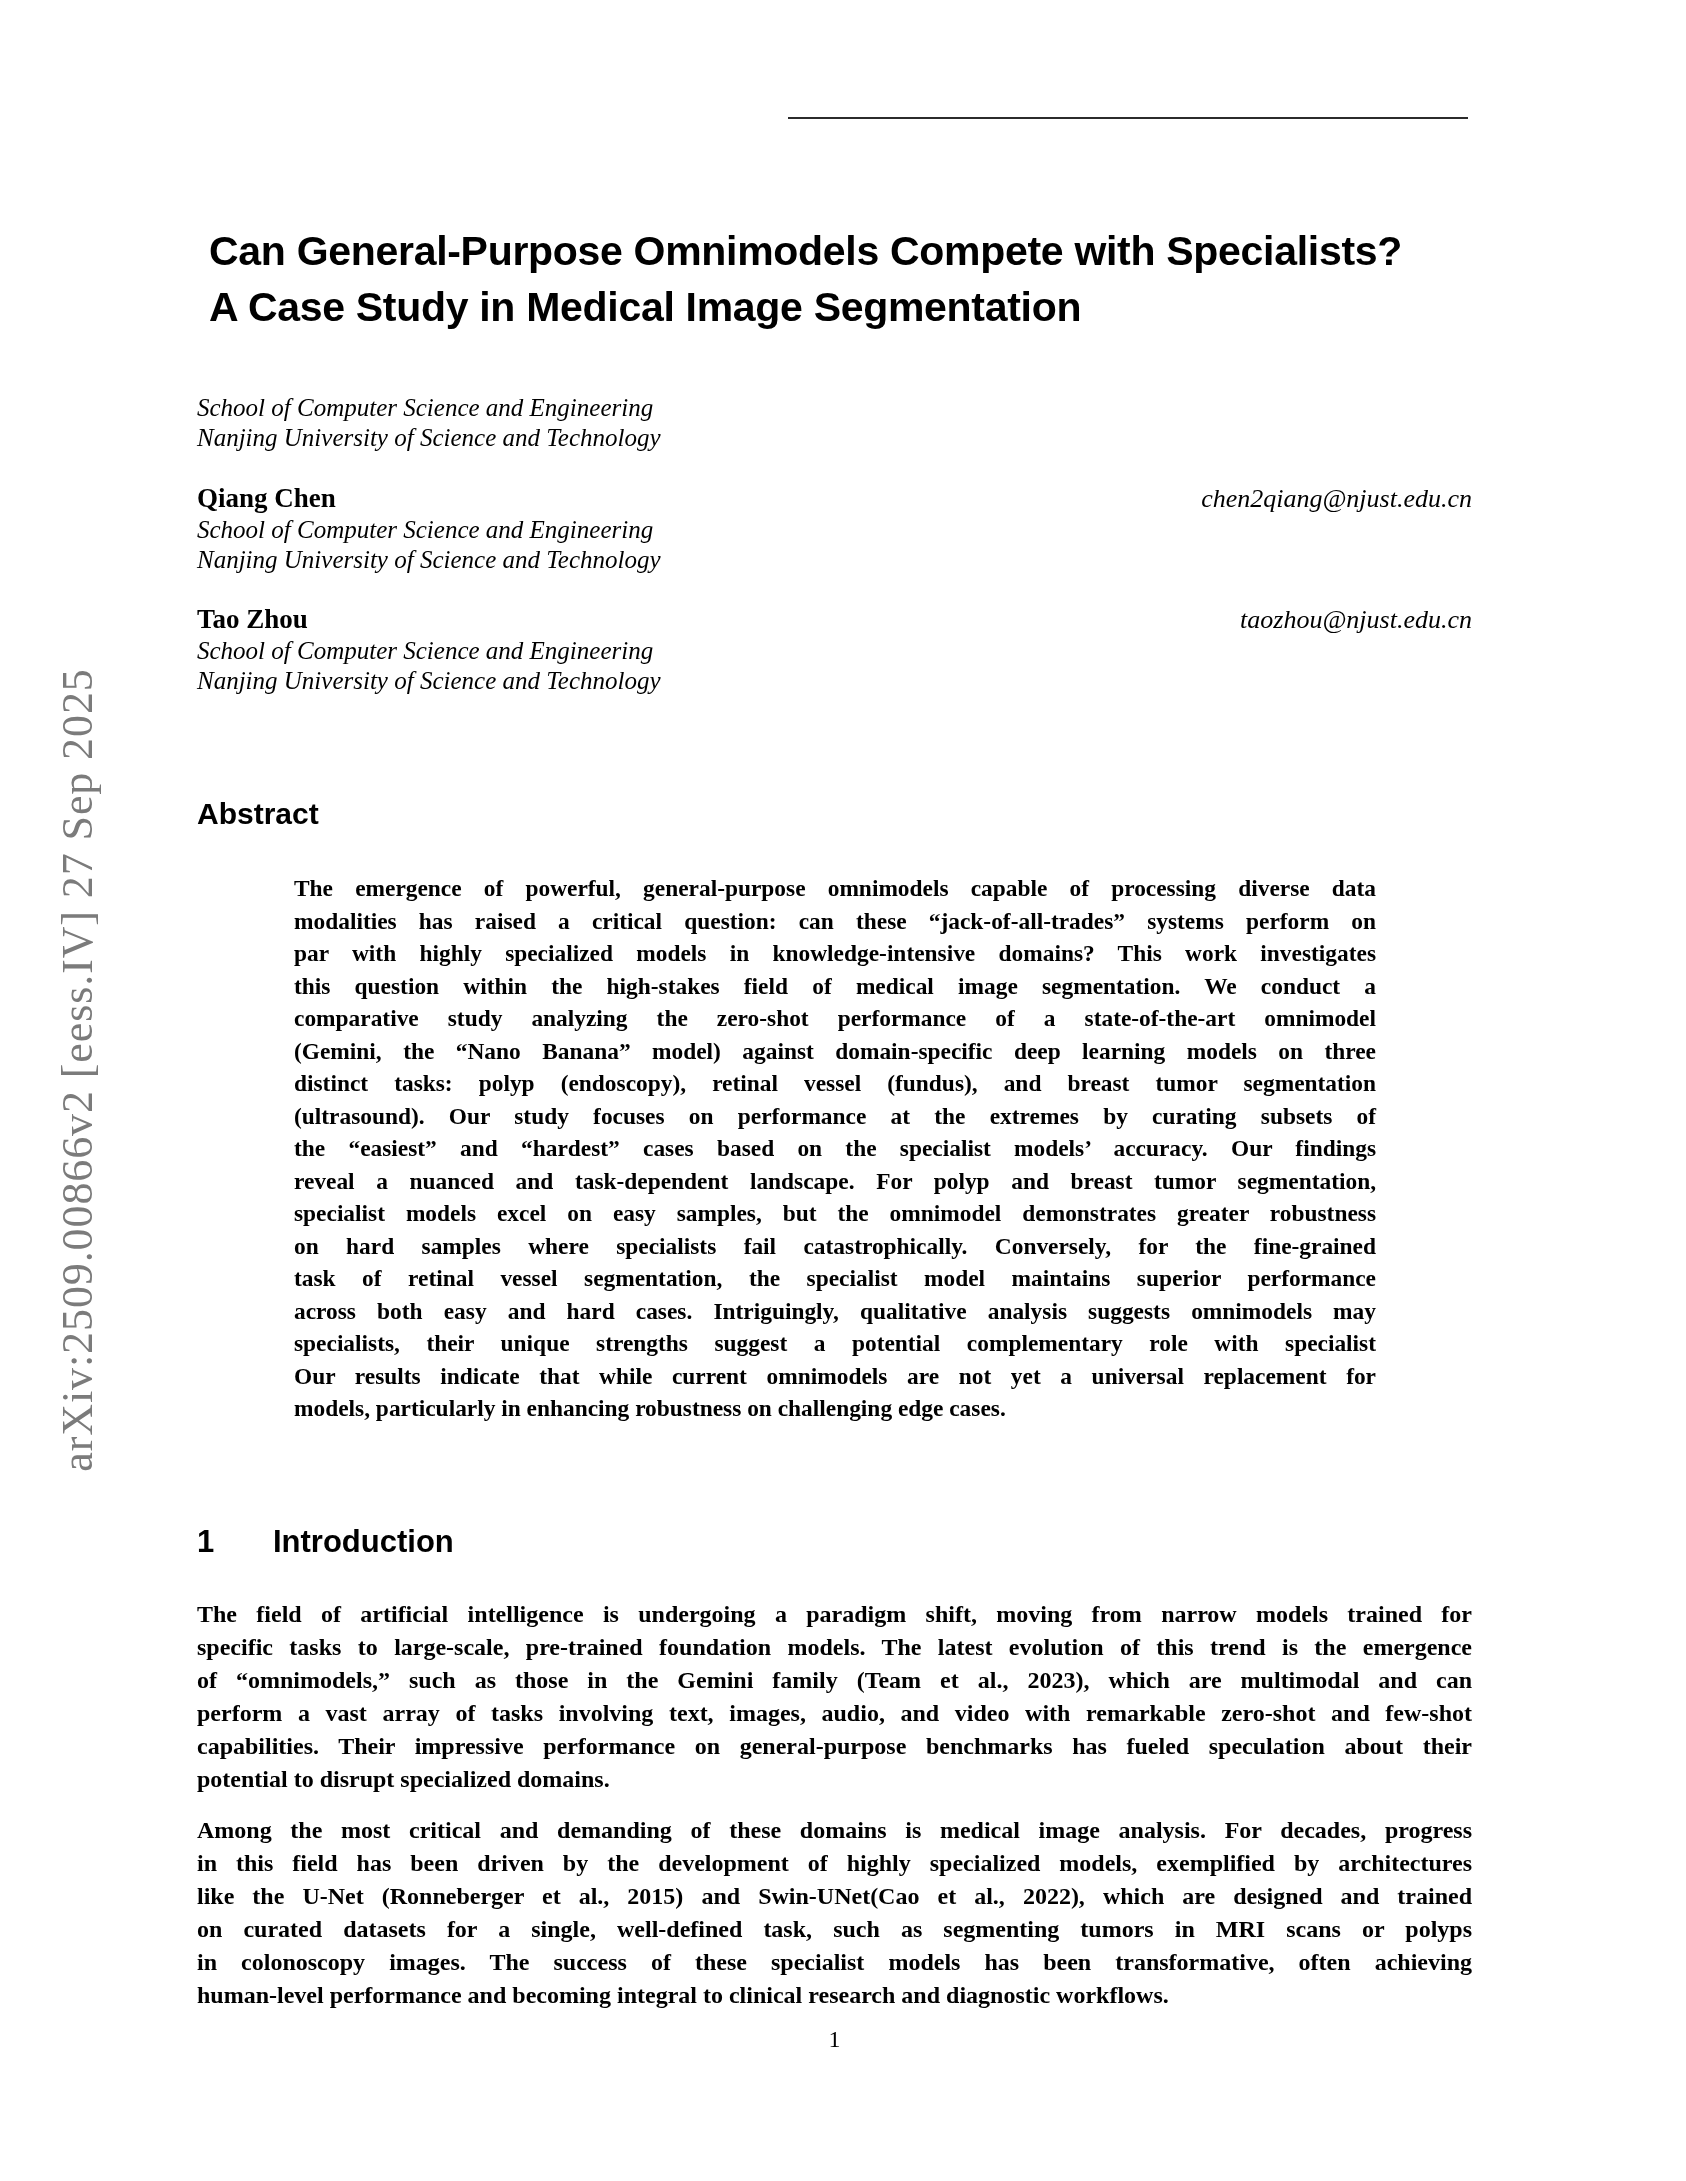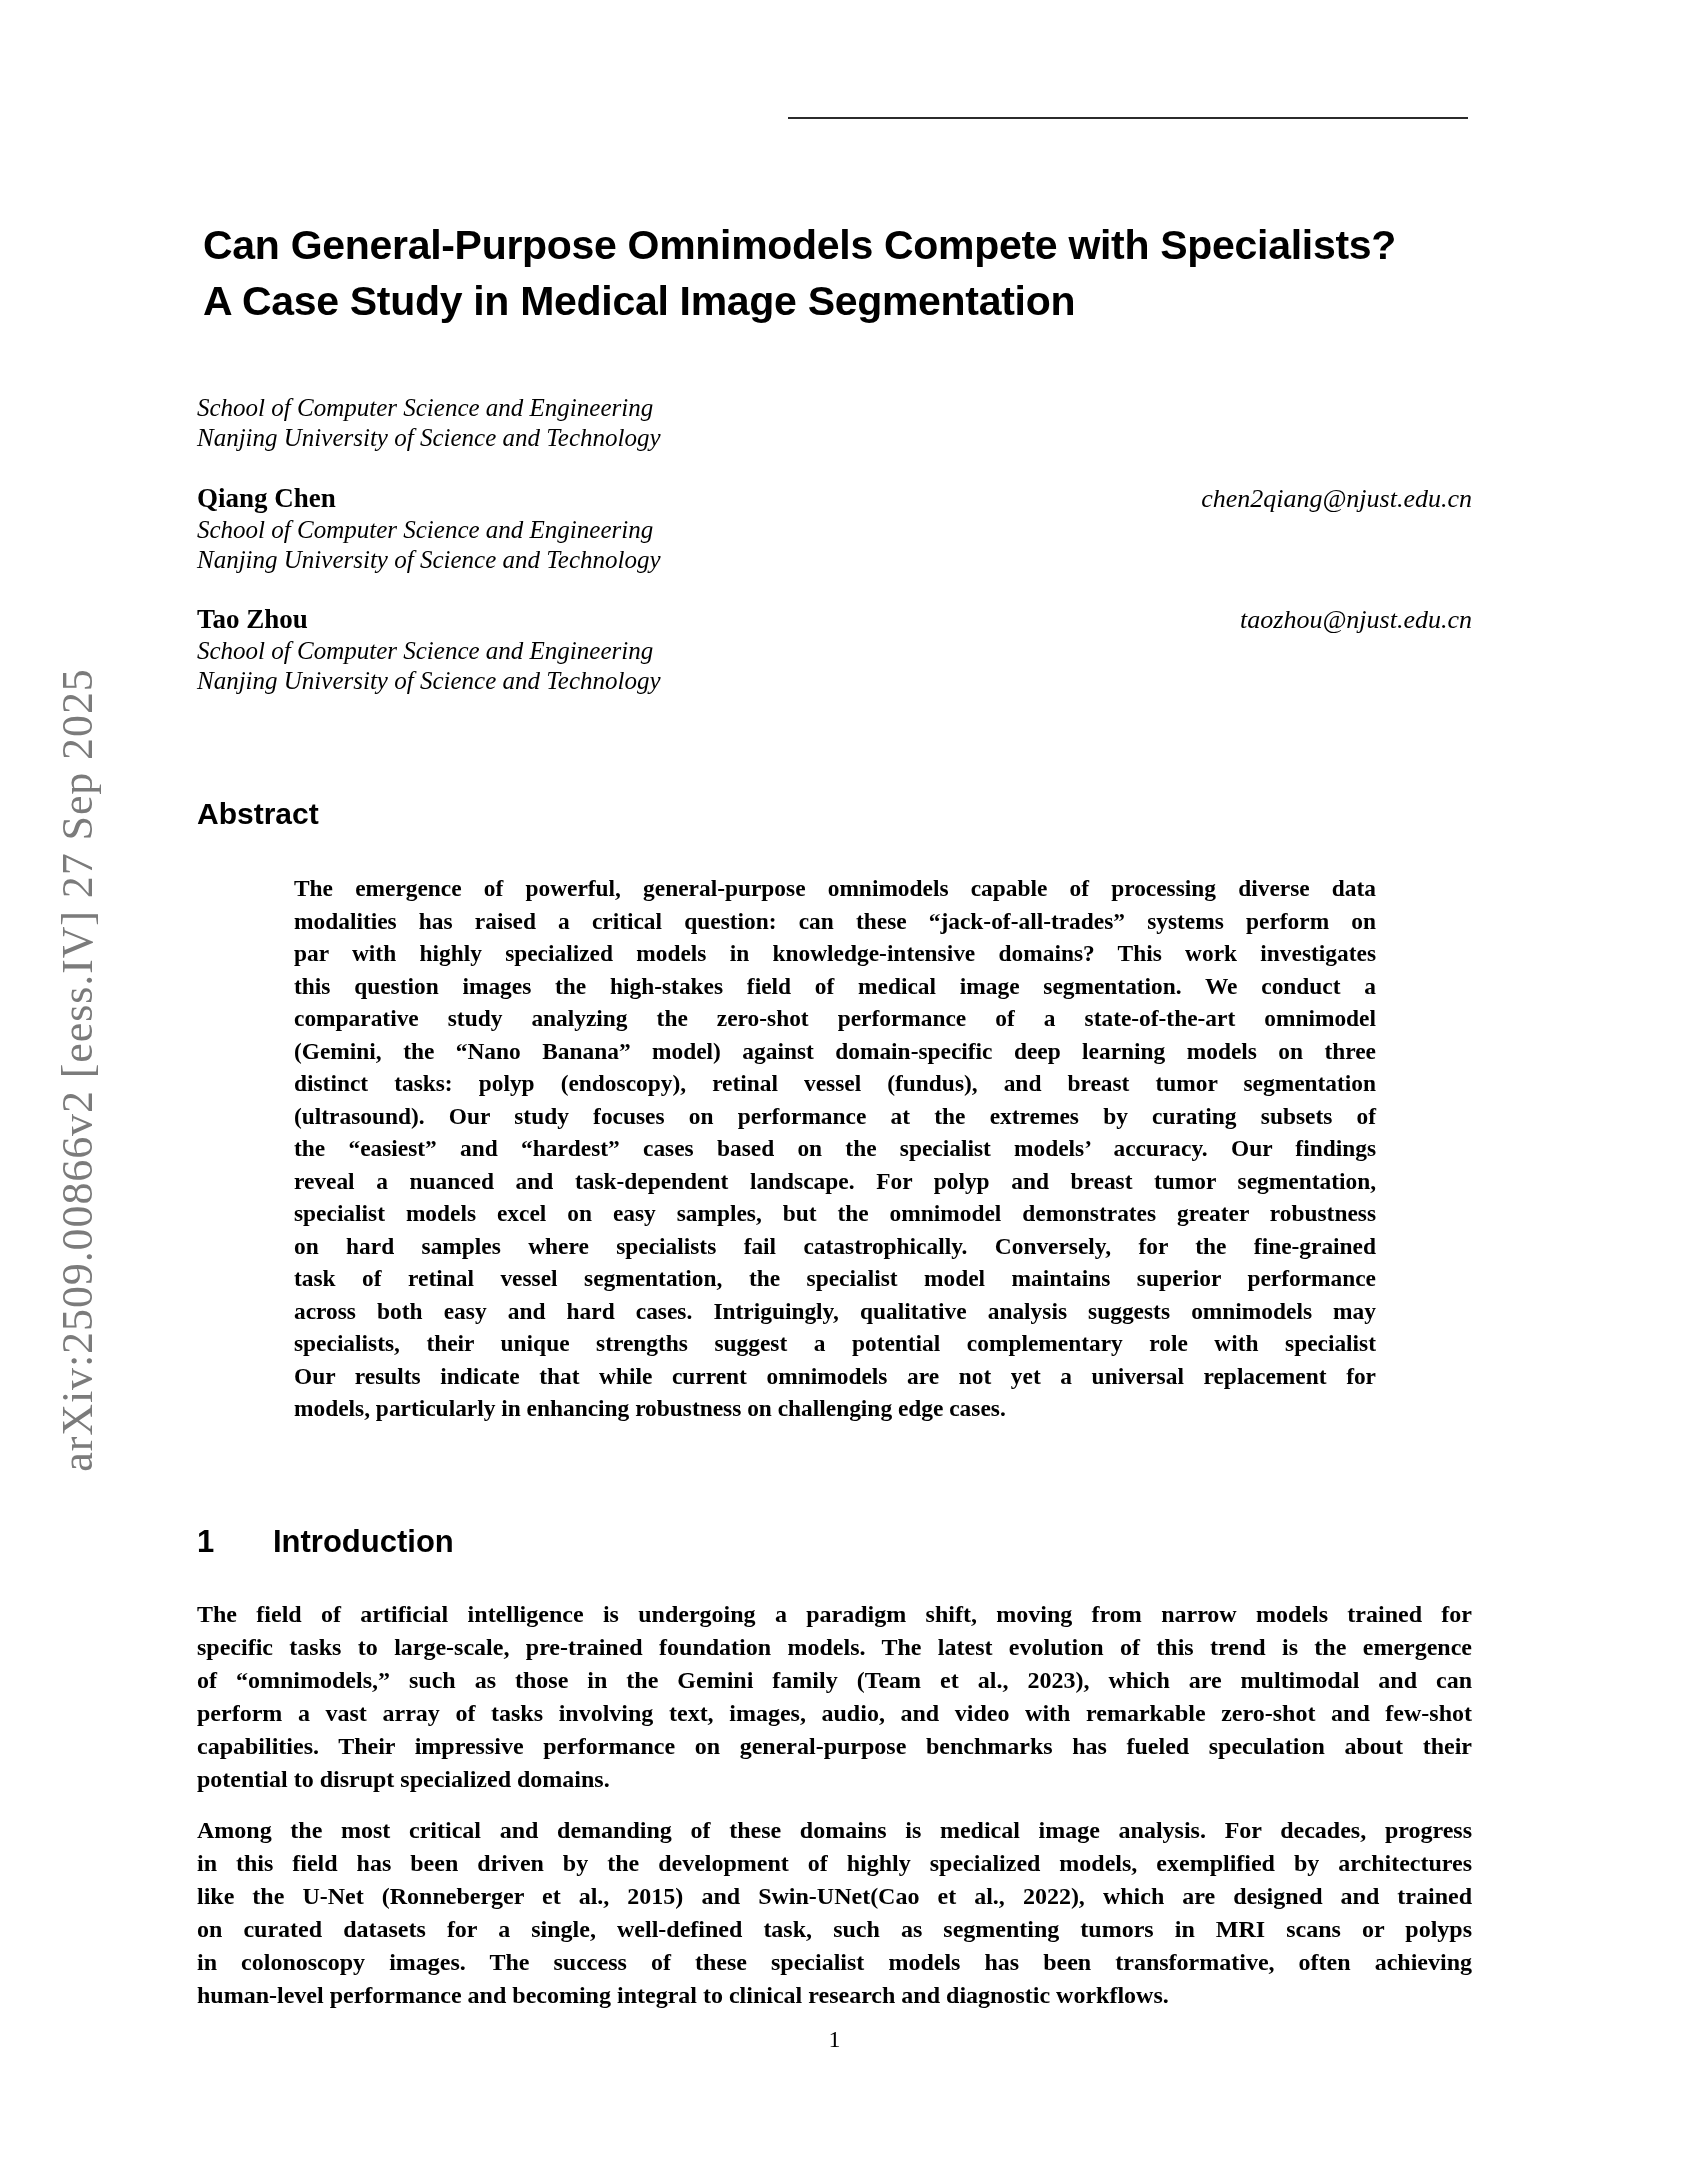--- a/index.html
+++ b/index.html
@@ -129,21 +129,21 @@
 </style>
 </head>
 <body>
 
 <div class="page">
 
   <div class="top-rule"></div>
 
   <div class="arxiv-watermark">arXiv:2509.00866v2  [eess.IV]  27 Sep 2025</div>
 
-  <h1 class="title" style="margin:6px;">
+  <h1 class="title" style="margin:12px;">
     <span class="title-line">Can General-Purpose Omnimodels Compete with Specialists?</span>
     <span class="title-line">A Case Study in Medical Image Segmentation</span>
   </h1>
 
   <div class="authors">
 
     <div class="author">
       <div class="author-affil">School of Computer Science and Engineering</div>
       <div class="author-affil">Nanjing University of Science and Technology</div>
     </div>
@@ -167,21 +167,21 @@
     </div>
 
   </div>
 
   <div class="abstract-heading">Abstract</div>
 
   <div class="abstract-body">
       <div class="jline">The emergence of powerful, general-purpose omnimodels capable of processing diverse data</div>
       <div class="jline">modalities has raised a critical question: can these “jack-of-all-trades” systems perform on</div>
       <div class="jline">par with highly specialized models in knowledge-intensive domains? This work investigates</div>
-      <div class="jline">this question images the high-stakes field of medical image segmentation. We conduct a</div>
+      <div class="jline">this question within the high-stakes field of medical image segmentation. We conduct a</div>
       <div class="jline">comparative study analyzing the zero-shot performance of a state-of-the-art omnimodel</div>
       <div class="jline">(Gemini, the “Nano Banana” model) against domain-specific deep learning models on three</div>
       <div class="jline">distinct tasks: polyp (endoscopy), retinal vessel (fundus), and breast tumor segmentation</div>
       <div class="jline">(ultrasound). Our study focuses on performance at the extremes by curating subsets of</div>
       <div class="jline">the “easiest” and “hardest” cases based on the specialist models’ accuracy. Our findings</div>
       <div class="jline">reveal a nuanced and task-dependent landscape. For polyp and breast tumor segmentation,</div>
       <div class="jline">specialist models excel on easy samples, but the omnimodel demonstrates greater robustness</div>
       <div class="jline">on hard samples where specialists fail catastrophically. Conversely, for the fine-grained</div>
       <div class="jline">task of retinal vessel segmentation, the specialist model maintains superior performance</div>
       <div class="jline">across both easy and hard cases. Intriguingly, qualitative analysis suggests omnimodels may</div>

